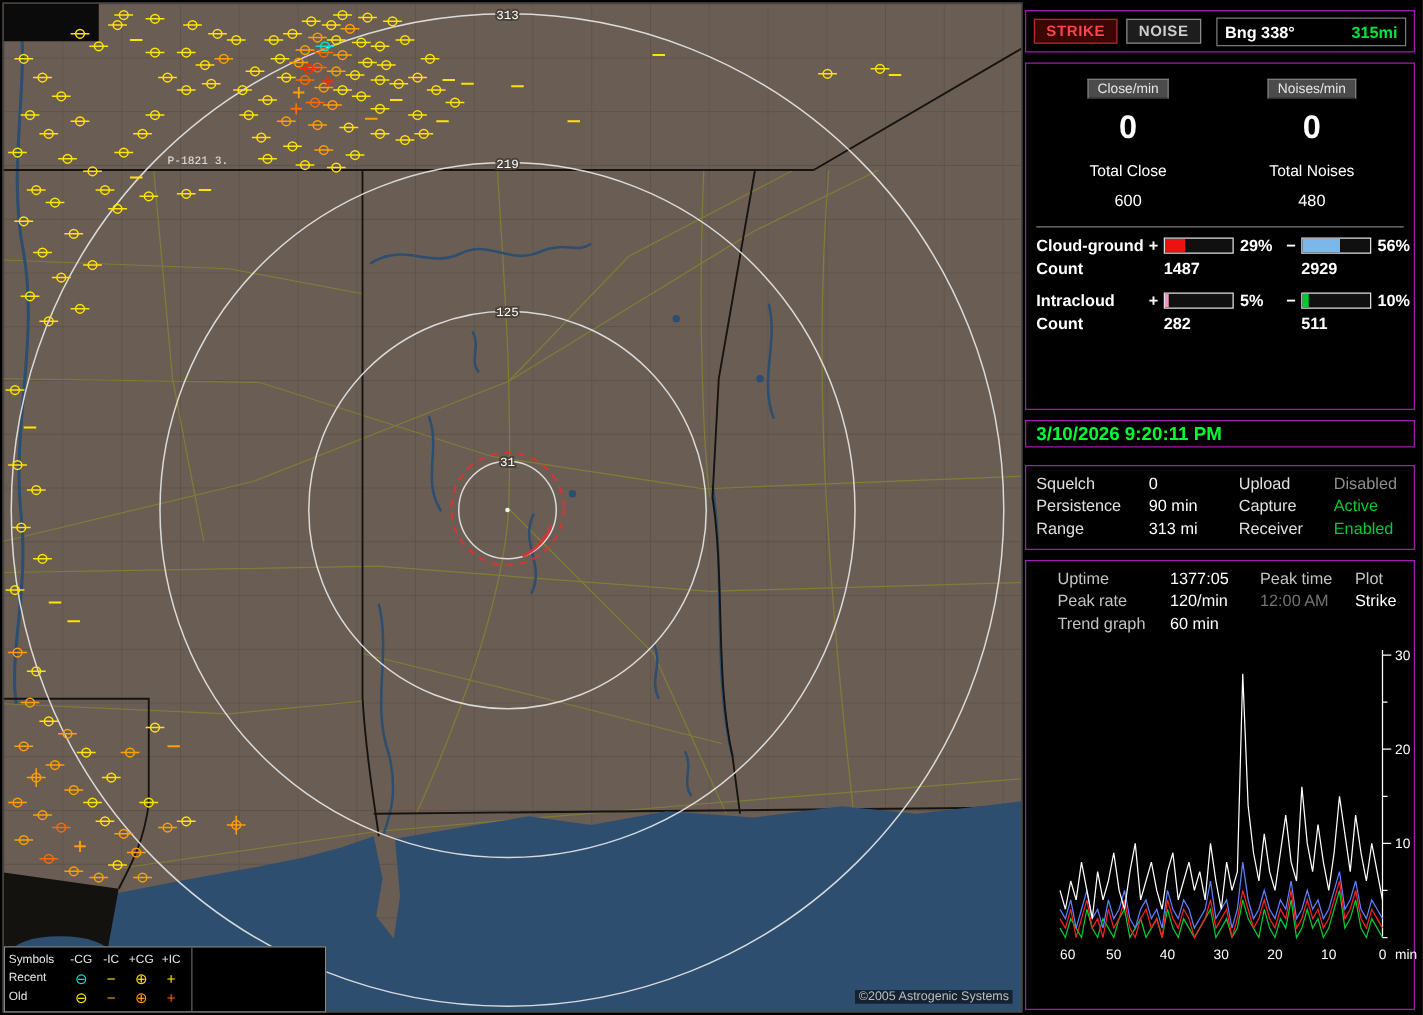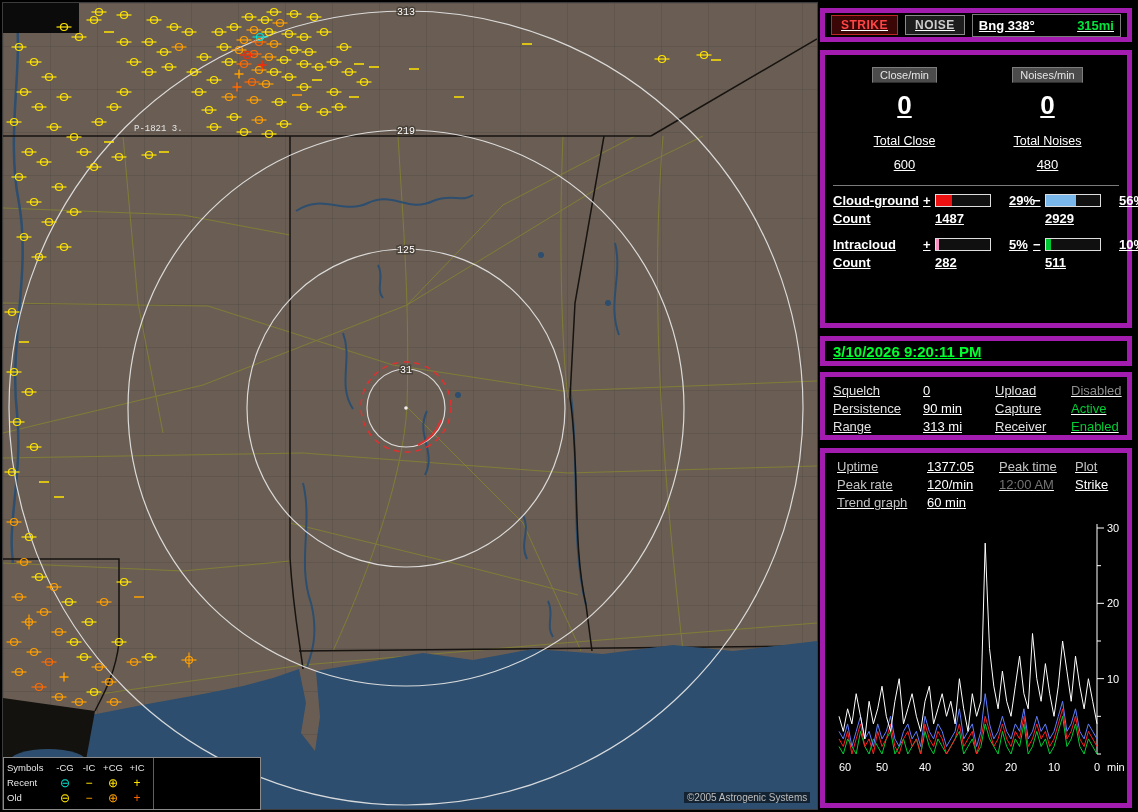--- a/index.html
+++ b/index.html
@@ -14,22 +14,22 @@
   
   #legend{position:absolute;left:3px;top:757px;width:258px;height:53px;background:#000;
           border:1px solid #8a8a8a;box-sizing:border-box;display:flex;font-size:9.5px;color:#e8e8e8;}
   .lg-left{width:150px;border-right:1px solid #5f5f5f;padding:2px 3px;box-sizing:border-box;}
   .lg-row{display:grid;grid-template-columns:46px 24px 24px 24px 24px;height:15px;align-items:center;}
   .lg-sym{text-align:center;font-size:12px;line-height:10px;}
   .lg-hdr{text-align:center;}
   .lg-right{flex:1;padding:2px 4px;box-sizing:border-box;}
   .age-row{display:grid;grid-template-columns:34px 34px 34px;height:15px;align-items:center;font-weight:bold;}
   
-  .panel{position:absolute;left:820px;width:312px;background:#000;border:5px solid #a21caf;
-         box-sizing:border-box;color:#fff;text-decoration:underline;}
+  .panel{position:absolute;left:820px;width:312px;background:#000;border:1px solid #a21caf;
+         box-sizing:border-box;color:#fff;}
   #panel-top{top:8px;height:34px;display:flex;align-items:center;padding:0 6px;gap:7px;}
   .btn{font-size:12px;font-weight:bold;padding:2px 9px;border:1px solid;letter-spacing:.5px;}
   #strike-btn{color:#ff4545;border-color:#c22525;background:#3a0606;}
   #noise-btn{color:#cdcdcd;border-color:#8a8a8a;background:#1d1d1d;}
   #bng-box{margin-left:auto;display:flex;justify-content:space-between;align-items:center;
            width:138px;border:1px solid #7a7a7a;background:#000;padding:3px 6px;
            font-size:13px;font-weight:bold;}
   #panel-stats{top:50px;height:278px;padding:10px 8px;}
   .stat-cols{display:flex;text-align:center;}
   .stat-col{flex:1;}
@@ -40,27 +40,27 @@
   .total-val{font-size:13px;margin-top:9px;}
   .divider{border-top:1px solid #7a7a7a;margin:13px 0 7px;}
   .dist-header{color:#c8c8c8;font-size:13px;border-bottom:1px solid #7a7a7a;
                padding-bottom:4px;margin-bottom:9px;}
   .dist-row,.count-row{display:grid;grid-template-columns:90px 12px 56px 42px 12px 56px 28px;
                align-items:center;font-size:13px;font-weight:bold;}
   .dist-row{margin-bottom:3px;}
   .count-row{margin:3px 0 11px;}
   .bar{height:11px;border:1px solid #dedede;background:#101010;overflow:hidden;}
   .bar-fill{display:block;height:100%;width:0;}
-  .pct{padding-left:18px;}
+  .pct{padding-left:5px;}
   #panel-datetime{top:336px;height:16px;display:flex;align-items:center;padding:10px 8px;
                   color:#00ff2e;font-weight:bold;font-size:15px;}
   #panel-settings{top:372px;height:68px;padding:6px 8px;font-size:13px;}
   .grid4{display:grid;grid-template-columns:90px 72px 76px auto;row-gap:3px;}
   .lbl{color:#e0e0e0;} .lbl2{color:#c4c4c4;} .val{color:#fff;}
-  #panel-status{top:448px;height:360px;padding:6px 12px;font-size:13px;}
+  #panel-status{top:448px;height:360px;padding:6px 25px;font-size:13px;}
   #trend-svg{display:block;margin-top:12px;}
 </style>
 </head>
 <body>
 
 <div id="map-wrap">
   <svg id="map-svg" width="814" height="806" viewBox="0 0 814 806">
     <defs>
       <pattern id="county" width="47" height="43" patternUnits="userSpaceOnUse">
         <path d="M0 0H47M0 0V43" stroke="rgba(0,0,0,0.16)" fill="none"></path>

